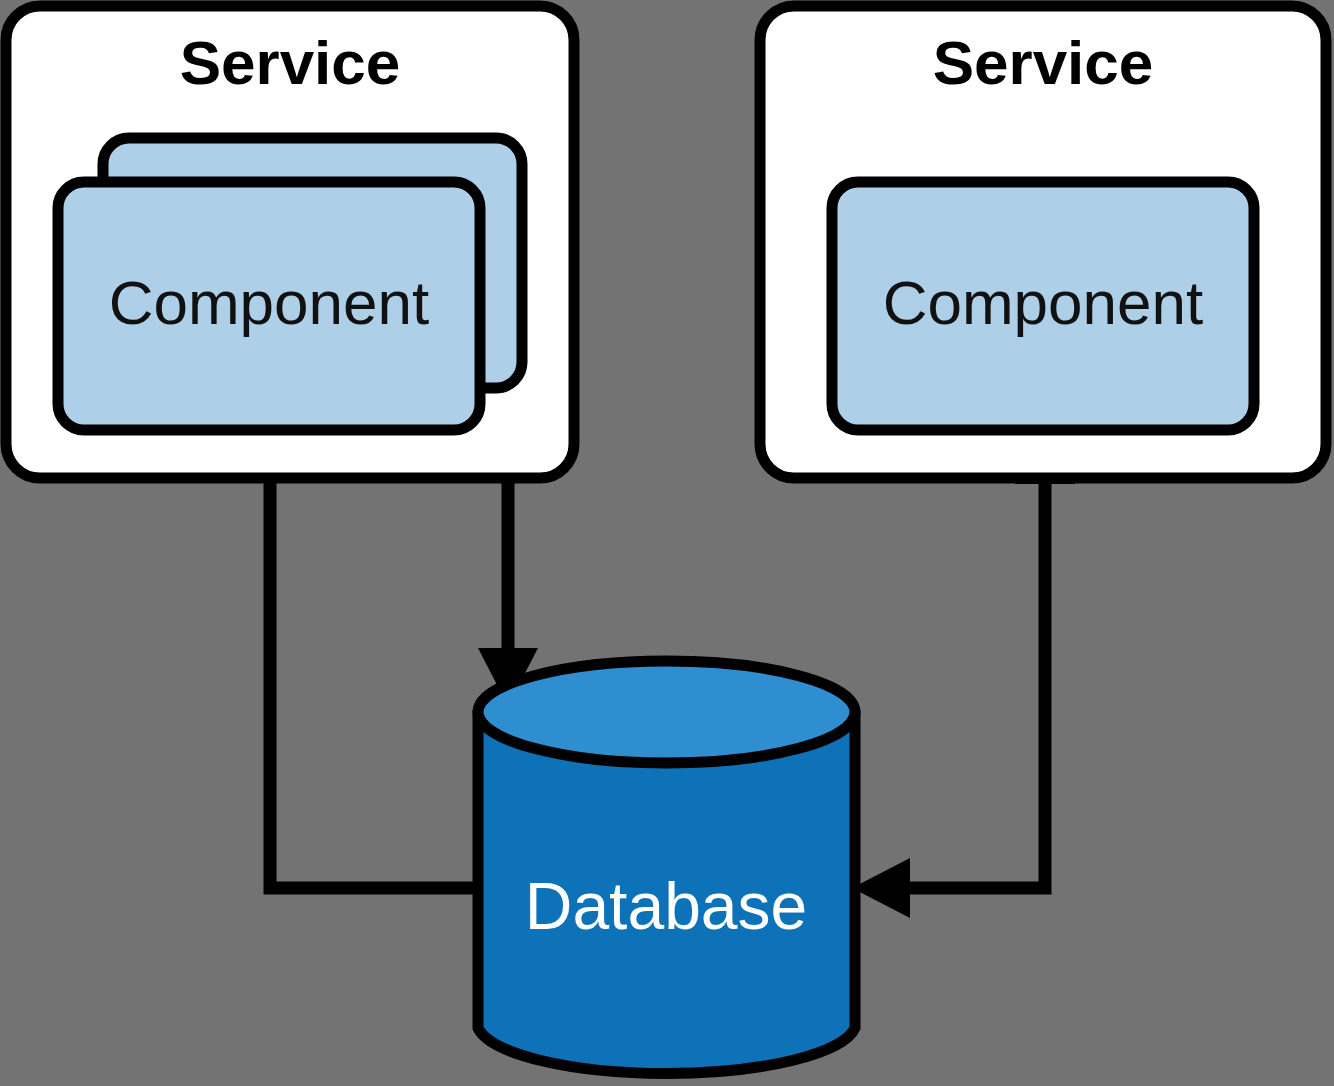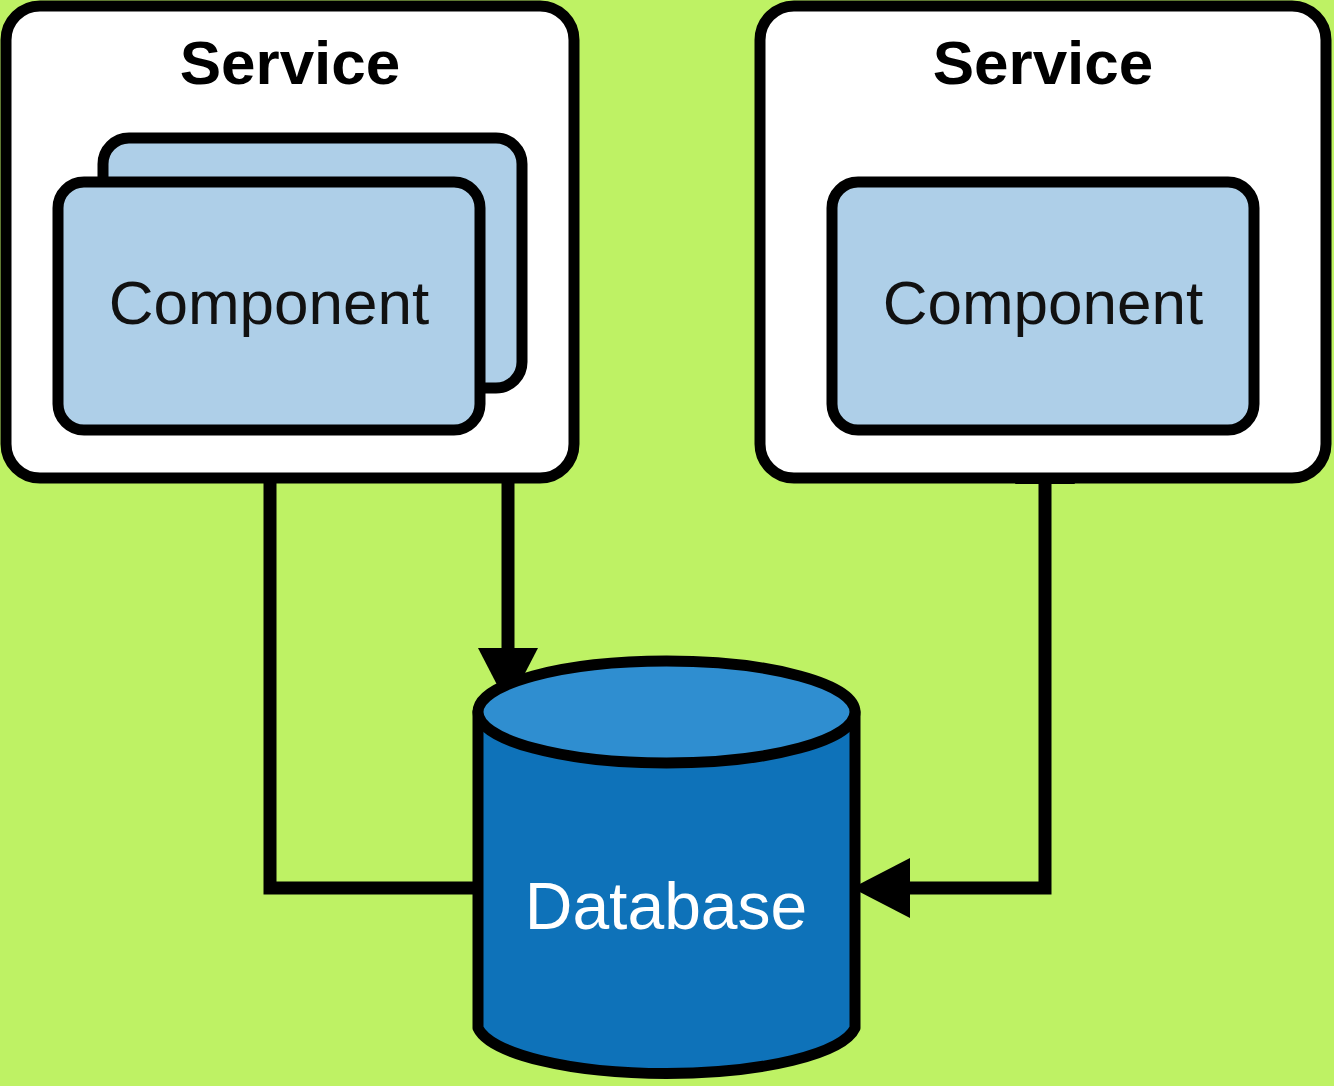--- a/index.html
+++ b/index.html
@@ -11,21 +11,21 @@
   body {
     width: 1334px;
     height: 1086px;
     font-family: "Liberation Sans", sans-serif;
     overflow: hidden;
   }
   #diagram-root {
     position: relative;
     width: 1334px;
     height: 1086px;
-    background: #bef264;
+    background: #737373;
   }
   svg#diagram-svg {
     display: block;
     width: 1334px;
     height: 1086px;
   }
   .svc-box {
     fill: #ffffff;
     stroke: #000000;
     stroke-width: 11;

